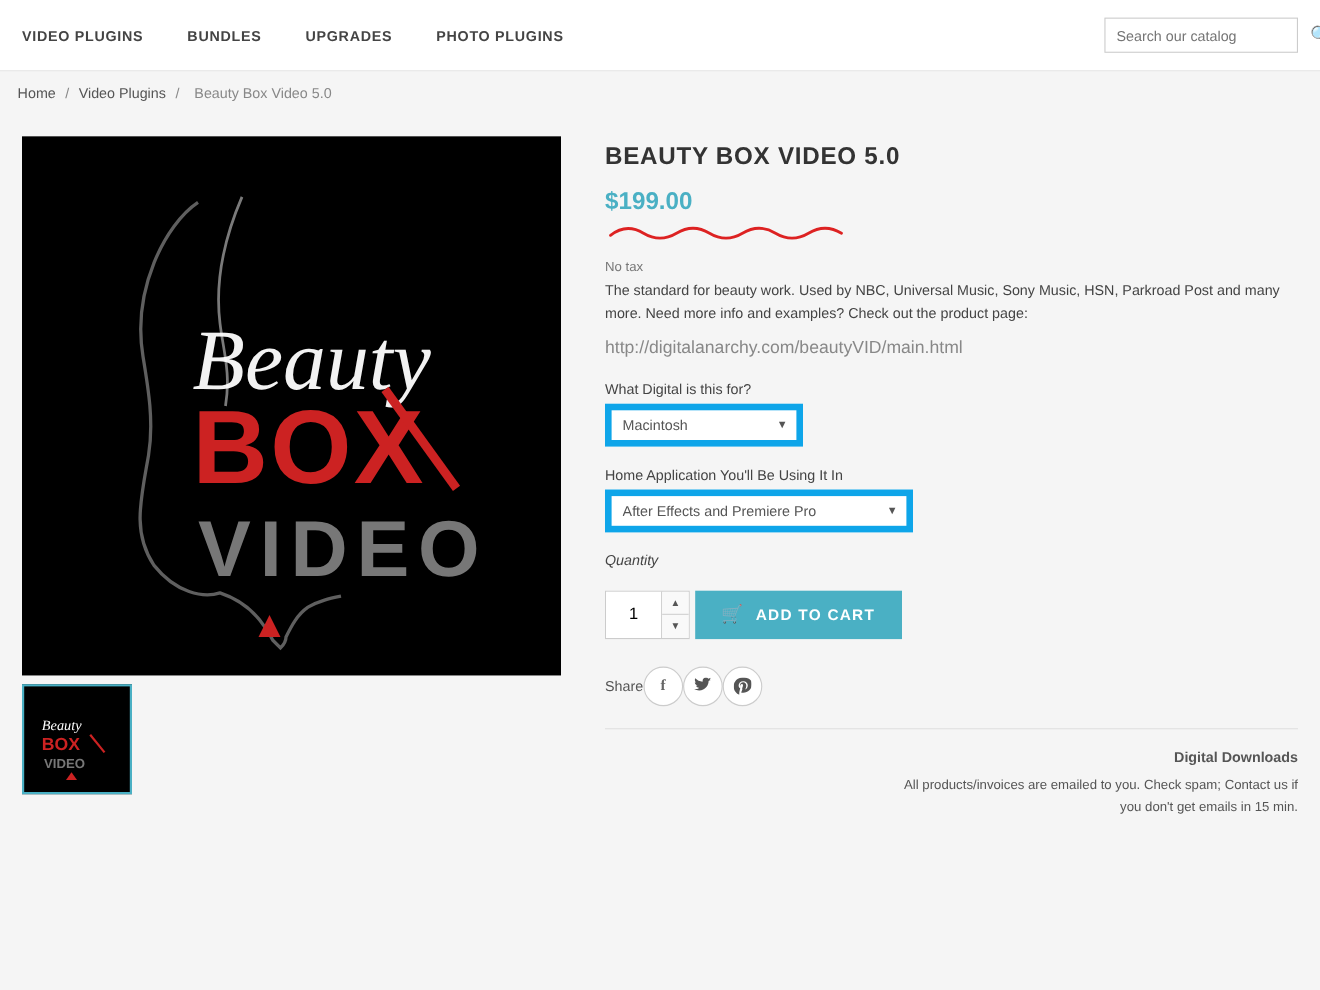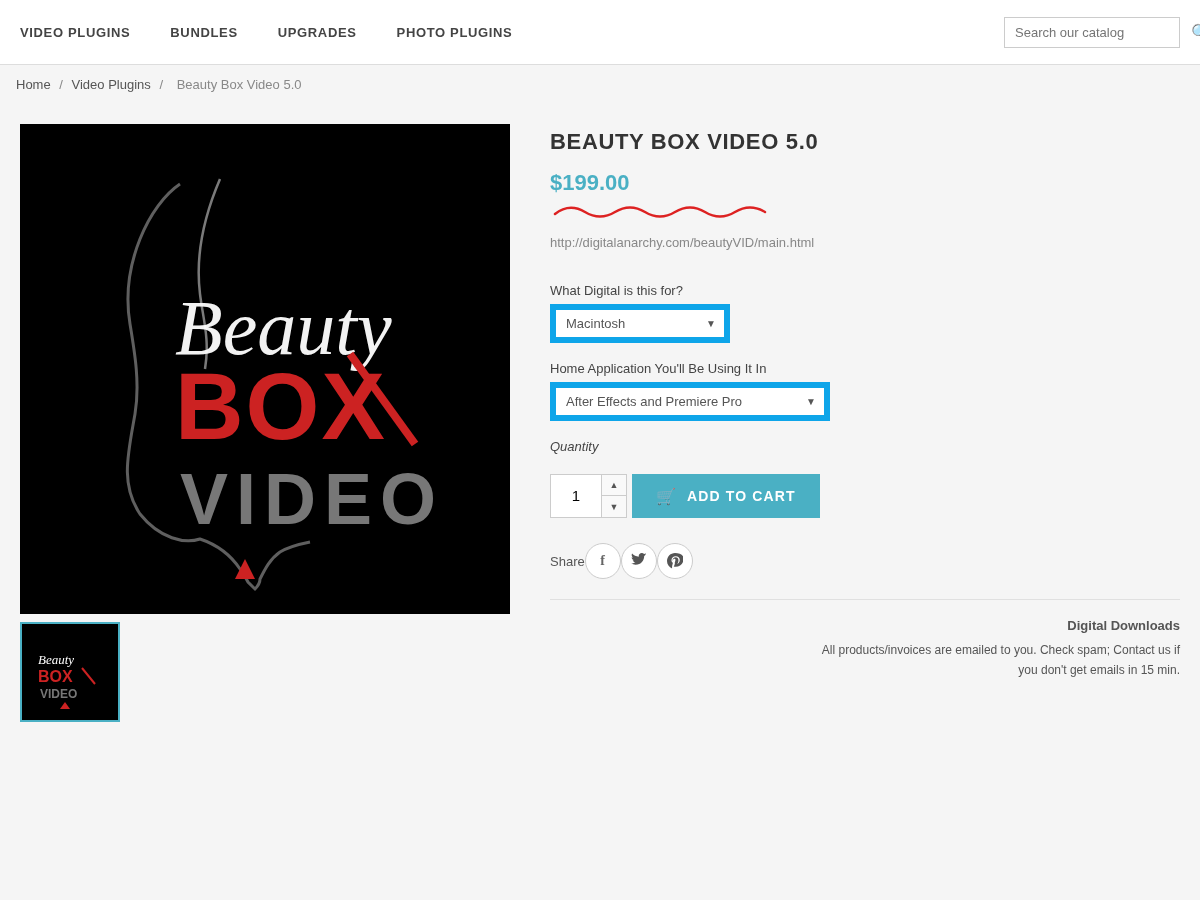--- a/index.html
+++ b/index.html
@@ -112,23 +112,23 @@
     }
     .squiggle-svg { display: block; }
 
     .description {
       font-size: 13px;
       color: #444;
       line-height: 1.6;
       margin-bottom: 12px;
     }
     .product-link {
-      font-size: 13px;
+      font-size: 16px;
       color: #888;
-      margin-bottom: 33px;
+      margin-bottom: 20px;
       display: block;
     }
 
     
     .field-label {
       font-size: 13px;
       color: #444;
       margin-bottom: 6px;
       font-weight: normal;
     }
@@ -319,21 +319,23 @@
 
     <div class="price">$199.00</div>
 
     
     <div class="squiggle-container">
       <svg class="squiggle-svg" width="220" height="20" viewBox="0 0 220 20">
         <path d="M 5 14 C 15 6, 25 6, 35 12 C 45 18, 55 18, 65 12 C 75 6, 85 6, 95 12 C 105 18, 115 18, 125 12 C 135 6, 145 6, 155 12 C 165 18, 175 18, 185 12 C 195 6, 205 6, 215 12" fill="none" stroke="#dd2222" stroke-width="2.5" stroke-linecap="round"></path>
       </svg>
     </div>
 
-
+    <div class="no-tax">No tax</div>
+
+    <p class="description">The standard for beauty work. Used by NBC, Universal Music, Sony Music, HSN, Parkroad Post and many more. Need more info and examples? Check out the product page:</p>
     <a class="product-link">http://digitalanarchy.com/beautyVID/main.html</a>
 
     
     <div>
       <div class="field-label">What Digital is this for?</div>
       <div class="select-wrapper">
         <select>
           <option>Macintosh</option>
           <option>Windows</option>
         </select>

